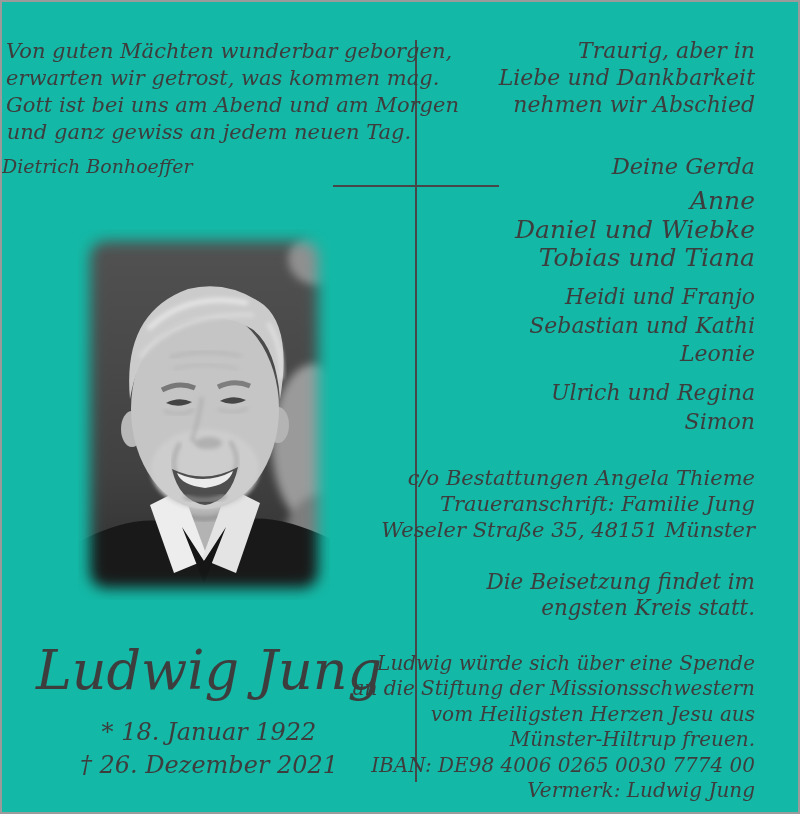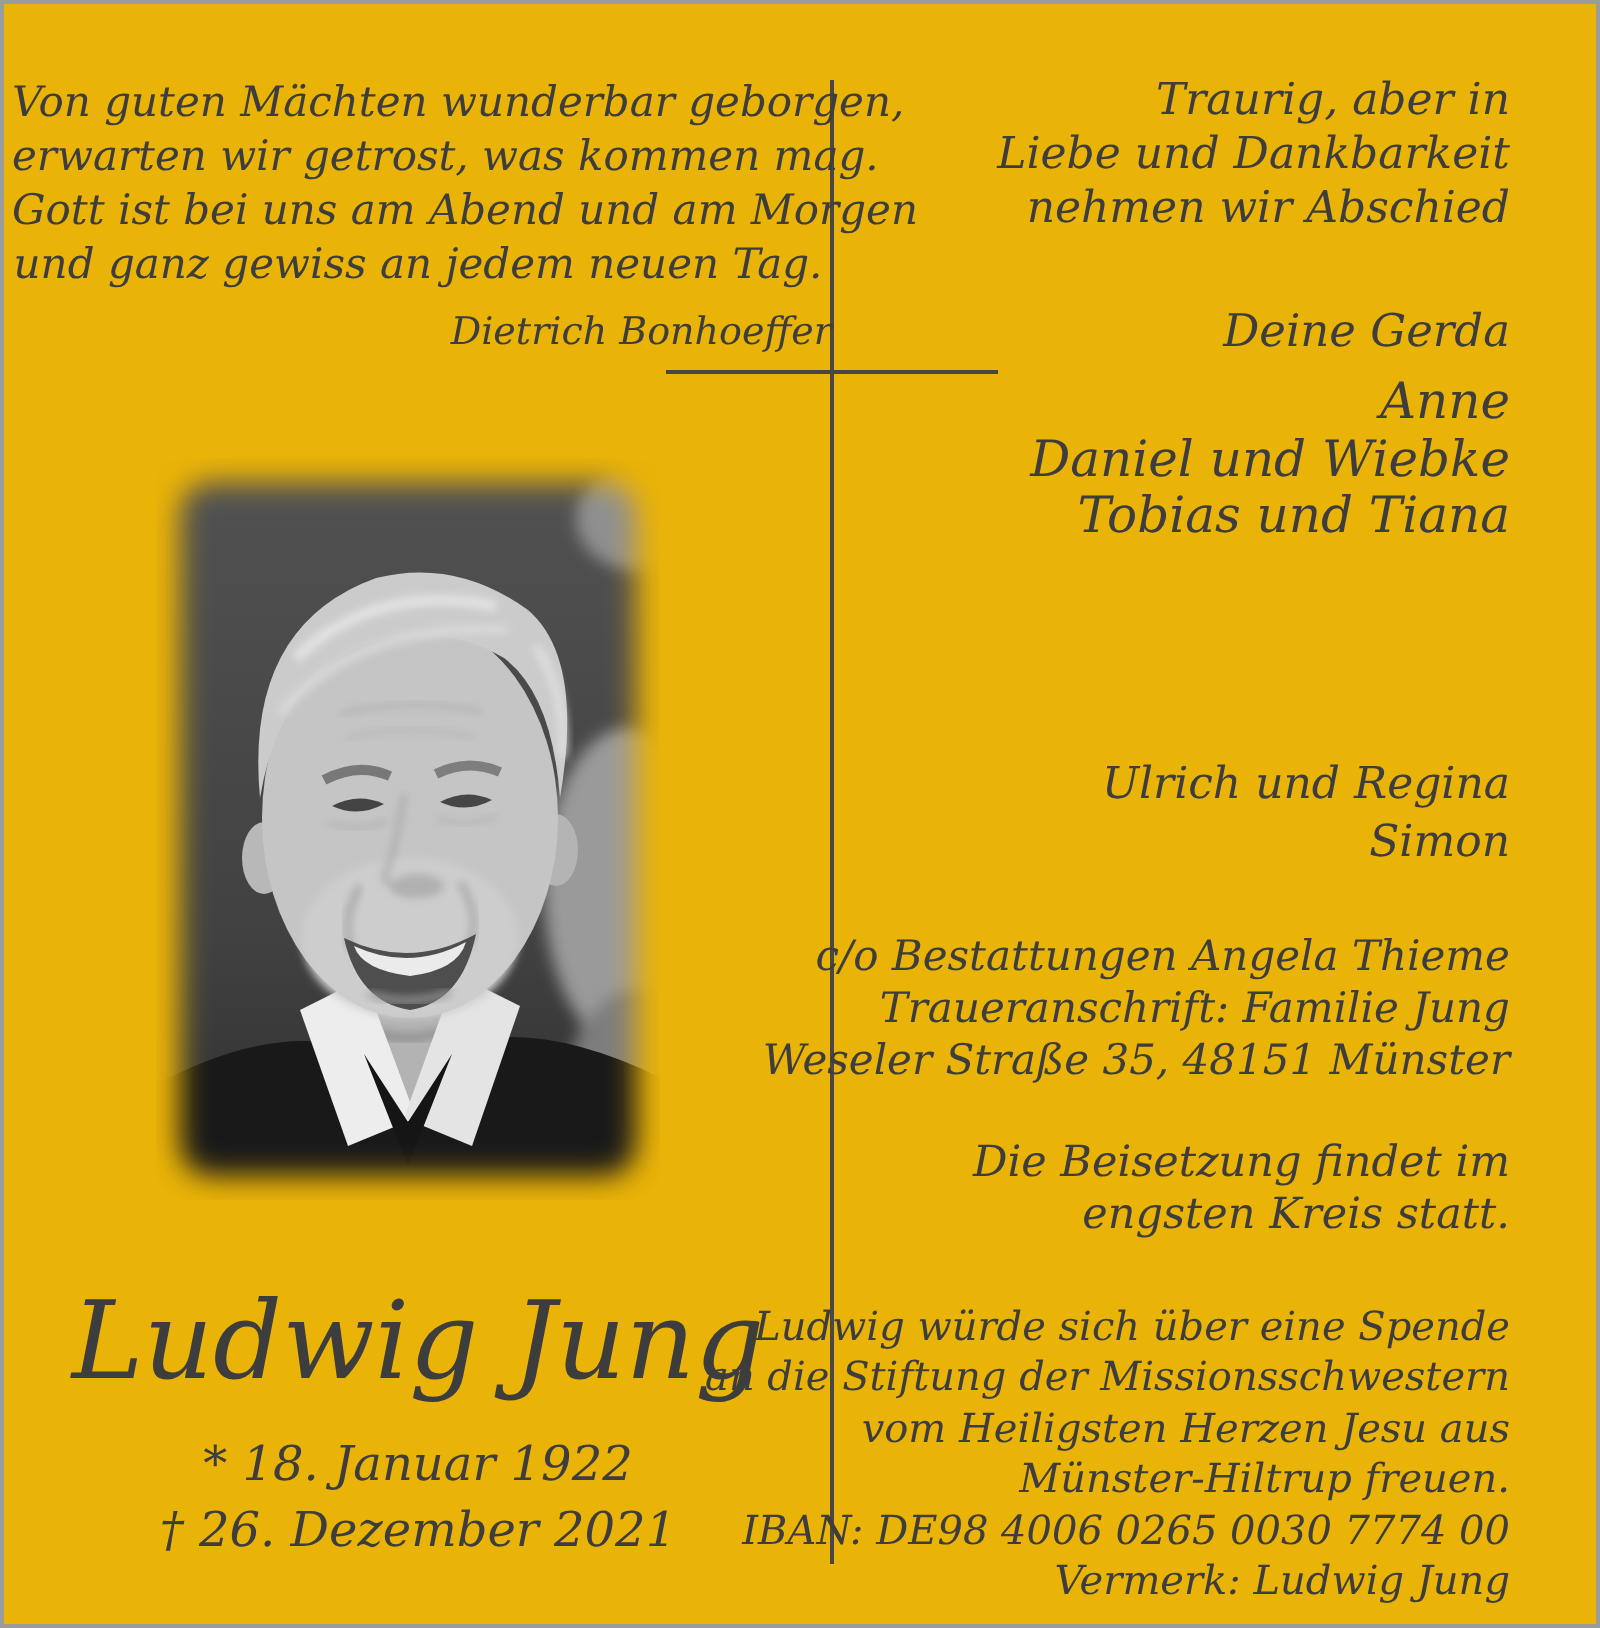--- a/index.html
+++ b/index.html
@@ -1,33 +1,33 @@
 <!DOCTYPE html>
 <html><head>
 <meta charset="utf-8">
 <style>
   html,body{margin:0;padding:0;background:#fff;}
   .page{
     position:relative;
     width:800px;height:814px;
     box-sizing:border-box;
-    background:#eab308;
+    background:#14b8a6;
     border:2px solid #9b9b9b;
     overflow:hidden;
     font-family:"DejaVu Serif","Liberation Serif",serif;
     font-style:italic;
     color:#3d3d3d;
   }
   .line{white-space:nowrap;}
   
   .divider-v{position:absolute;left:413px;top:38px;width:2px;height:742px;background:#474747;}
   .divider-h{position:absolute;left:331px;top:183px;width:166px;height:2px;background:#474747;}
   
   .quote{position:absolute;top:36px;left:4px;width:406px;text-align:center;font-size:21px;line-height:27px;}
-  .quote-attrib{position:absolute;top:153px;left:0;width:414px;text-align:right;font-size:19px;}
+  .quote-attrib{position:absolute;top:153px;left:0;width:414px;text-align:left;font-size:19px;}
   .photo{position:absolute;left:76px;top:227px;width:252px;height:371px;}
   .name{position:absolute;top:638px;left:0;width:414px;text-align:center;font-size:54px;line-height:62px;}
   .dates{position:absolute;top:714px;left:0;width:414px;text-align:center;font-size:24px;line-height:33px;}
   
   .rblock{position:absolute;right:43px;text-align:right;}
   .intro{top:35px;font-size:22px;line-height:27px;}
   .group0{top:150px;font-size:22.5px;line-height:28px;}
   .group1{top:185px;font-size:25px;line-height:28.5px;}
   .group2{top:281px;font-size:22px;line-height:28.5px;}
   .group3{top:377px;font-size:22px;line-height:28.5px;}
@@ -136,20 +136,25 @@
       <div class="line">nehmen wir Abschied</div>
     </div>
   <div class="rblock group0">
       <div class="line">Deine Gerda</div>
     </div>
   <div class="rblock group1">
       <div class="line">Anne</div>
       <div class="line">Daniel und Wiebke</div>
       <div class="line">Tobias und Tiana</div>
     </div>
+  <div class="rblock group2">
+      <div class="line">Heidi und Franjo</div>
+      <div class="line">Sebastian und Kathi</div>
+      <div class="line">Leonie</div>
+    </div>
   <div class="rblock group3">
       <div class="line">Ulrich und Regina</div>
       <div class="line">Simon</div>
     </div>
   <div class="rblock address">
       <div class="line">c/o Bestattungen Angela Thieme</div>
       <div class="line">Traueranschrift: Familie Jung</div>
       <div class="line">Weseler Straße 35, 48151 Münster</div>
     </div>
   <div class="rblock burial">

